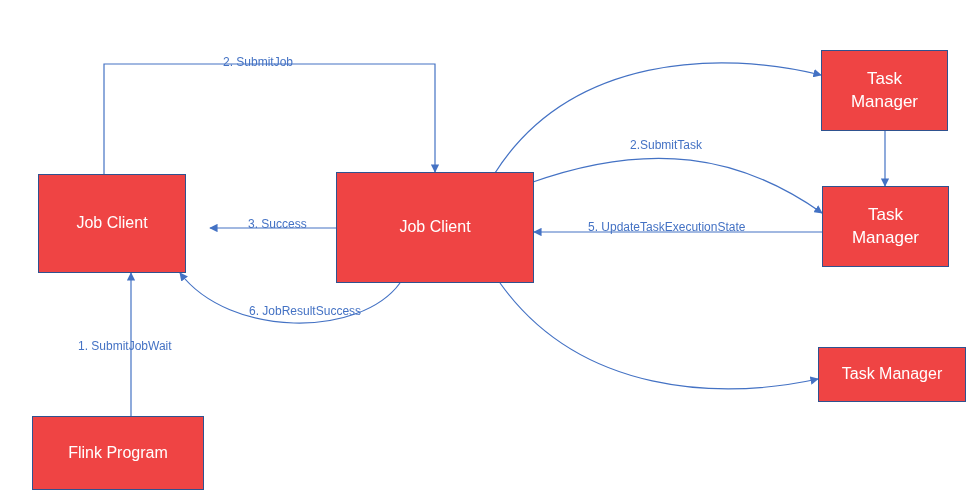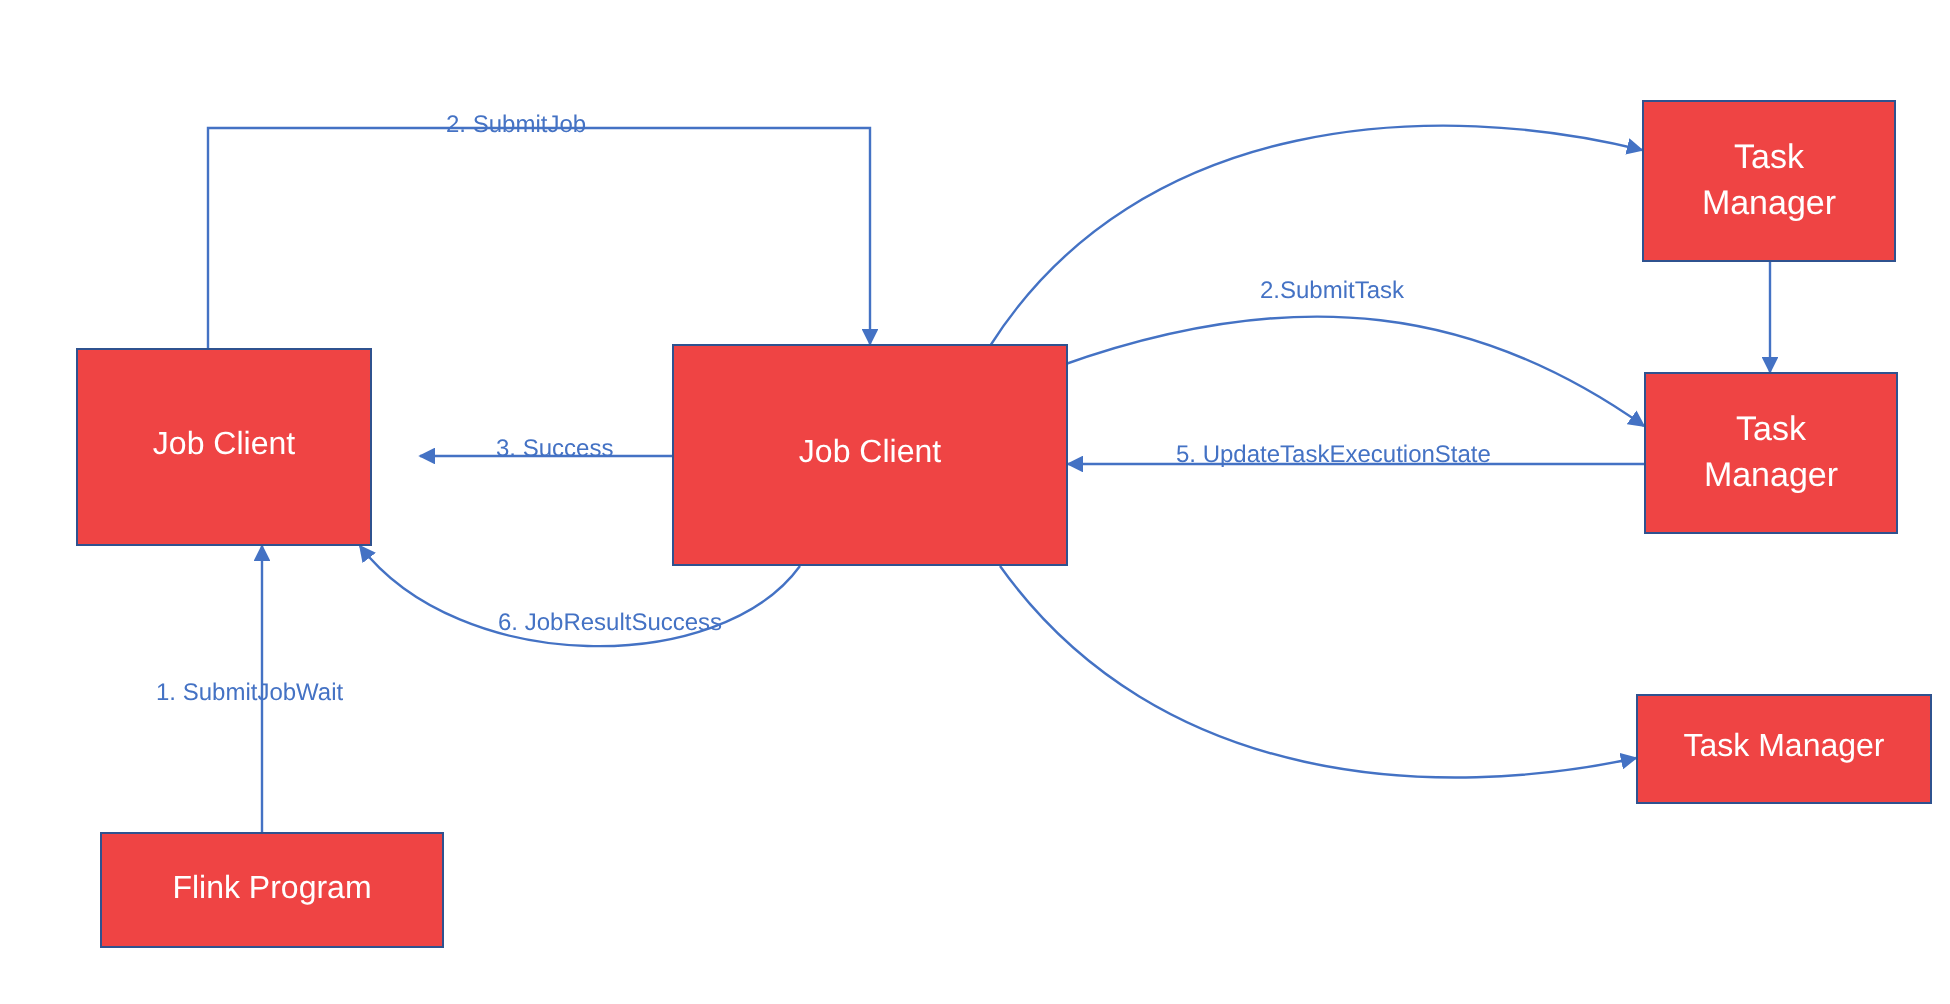--- a/index.html
+++ b/index.html
@@ -68,21 +68,21 @@
 
   <path class="edge" d="M 530 183 C 650 140, 740 155, 822 213" marker-end="url(#arrow)"></path>
 
   <path class="edge" d="M 822 232 L 534 232" marker-end="url(#arrow)"></path>
 
   <path class="edge" d="M 885 131 L 885 186" marker-end="url(#arrow)"></path>
 
   <path class="edge" d="M 500 283 C 580 395, 720 400, 818 379" marker-end="url(#arrow)"></path>
 </svg>
 
-<div class="box" style="left:50px; top:416px; width:172px; height:58px;">
+<div class="box" style="left:32px; top:416px; width:172px; height:74px;">
   <span>Flink Program</span>
 </div>
 
 <div class="box" style="left:38px; top:174px; width:148px; height:99px;">
   <span>Job Client</span>
 </div>
 
 <div class="box" style="left:336px; top:172px; width:198px; height:111px;">
   <span>Job Client</span>
 </div>

